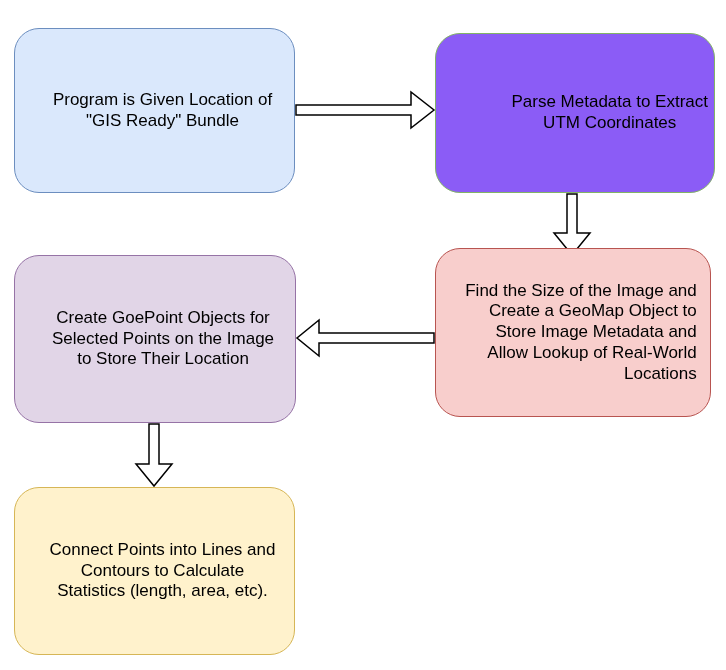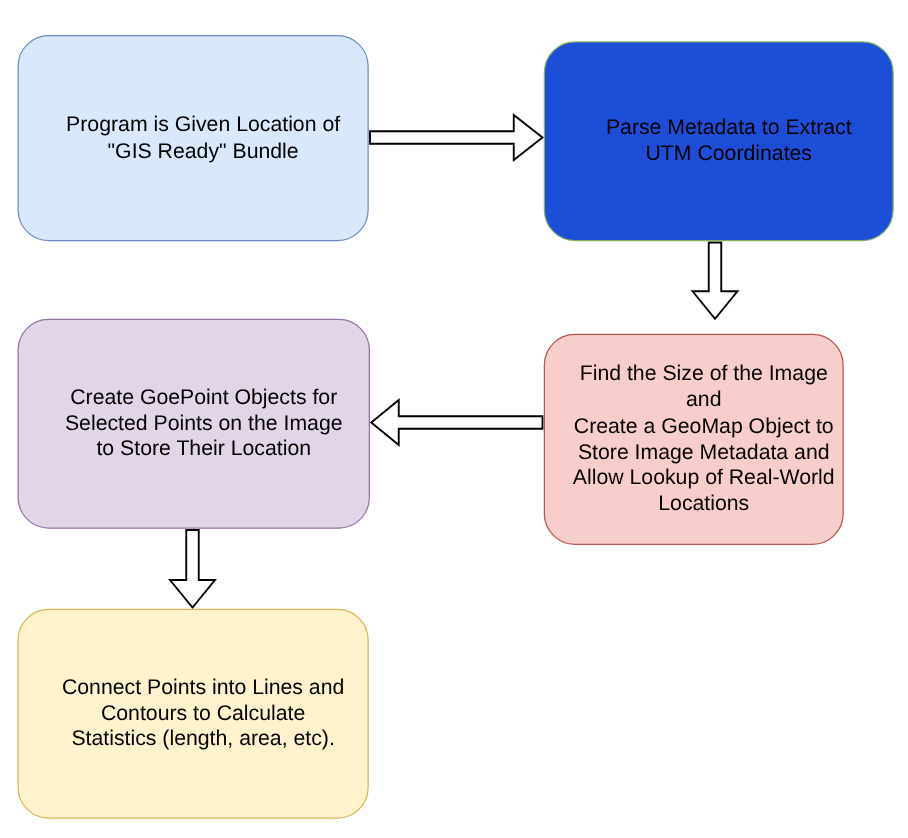--- a/index.html
+++ b/index.html
@@ -37,21 +37,21 @@
   .node .label {
     font-size: 17px;
     line-height: 1.22;
     color: #000000;
     white-space: pre-line;
     margin-left: 16px;
   }
   
   .node-start    { left: 14px;  top: 28px;  width: 281px; height: 165px; }
   .node-parse    { left: 435px; top: 33px;  width: 280px; height: 160px; }
-  .node-geomap   { left: 435px; top: 267px; width: 240px; height: 169px; }
+  .node-geomap   { left: 435px; top: 248px; width: 276px; height: 169px; text-align: right; }
   .node-geopoint { left: 14px;  top: 255px; width: 282px; height: 168px; }
   .node-connect  { left: 14px;  top: 487px; width: 281px; height: 168px; }
 </style>
 </head>
 <body>
 
 <div class="canvas">
 
   <svg class="edges" viewBox="0 0 726 670" xmlns="http://www.w3.org/2000/svg">
 
@@ -59,21 +59,21 @@
     <polygon class="arrow" points="567,194 577,194 577,233 590,233 572,255 554,233 567,233" stroke-width="1.5" fill="#ffffff" stroke="#000000"></polygon>
     <polygon class="arrow" points="434,333 319,333 319,320 297,338 319,356 319,343 434,343" stroke-width="1.5" fill="#ffffff" stroke="#000000"></polygon>
     <polygon class="arrow" points="149,424 159,424 159,464 172,464 154,486 136,464 149,464" stroke-width="1.5" fill="#ffffff" stroke="#000000"></polygon>
   </svg>
 
   <div class="node node-start" style="background: rgb(218, 232, 252); border-color: rgb(108, 142, 191);">
     <span class="label">Program is Given Location of
 "GIS Ready" Bundle</span>
   </div>
 
-  <div class="node node-parse" style="background: #1d4ed8; border-color: rgb(130, 179, 102);">
+  <div class="node node-parse" style="background: #8b5cf6; border-color: rgb(130, 179, 102); justify-content: flex-end;">
     <span class="label">Parse Metadata to Extract
 UTM Coordinates</span>
   </div>
 
   <div class="node node-geomap" style="background: rgb(248, 206, 204); border-color: rgb(184, 84, 80);">
     <span class="label">Find the Size of the Image and
 Create a GeoMap Object to
 Store Image Metadata and
 Allow Lookup of Real-World
 Locations</span>

